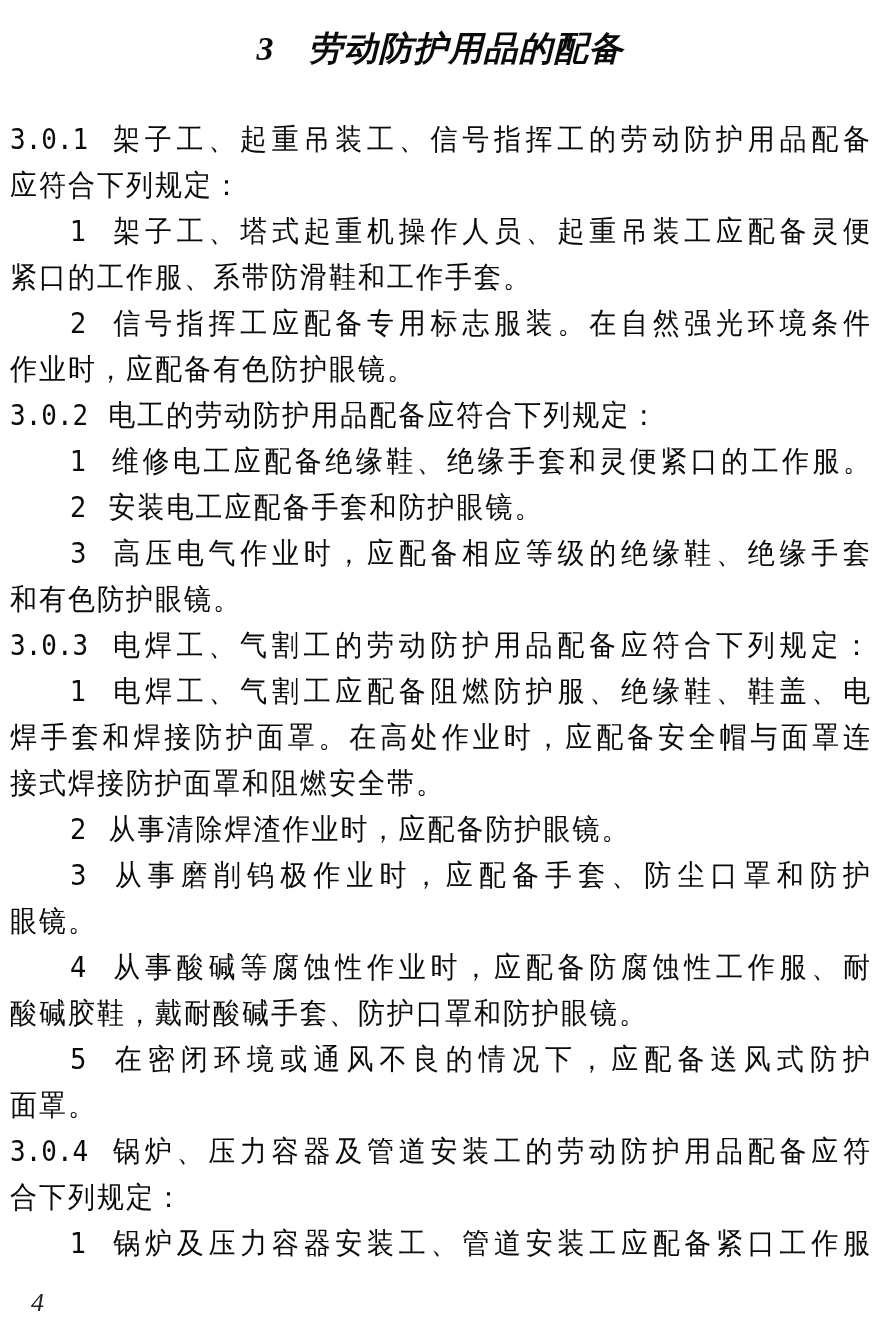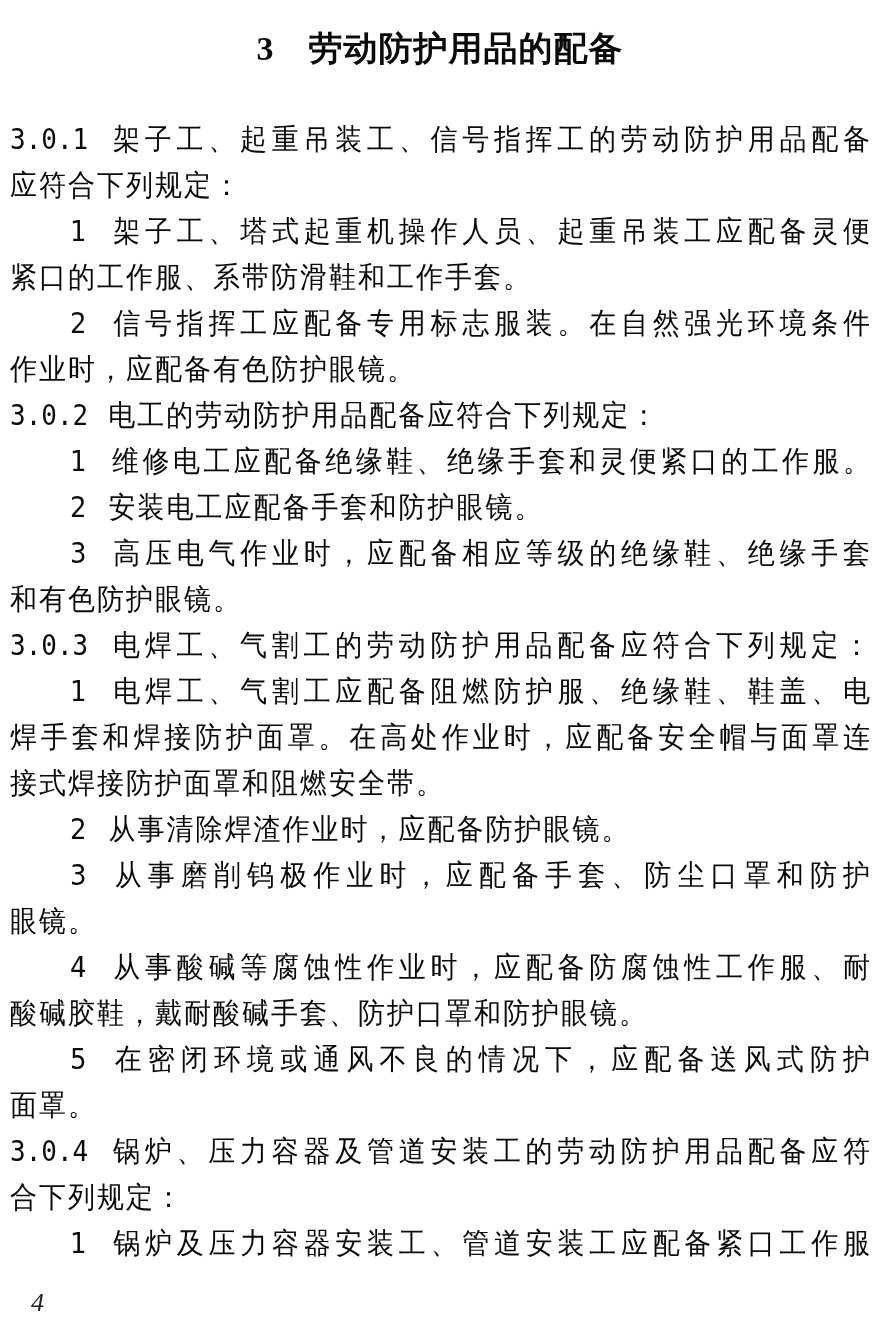--- a/index.html
+++ b/index.html
@@ -24,20 +24,21 @@
       position: absolute;
       top: 2px;
       left: 0;
       width: 880px;
       text-align: center;
       font-family: "DejaVu Serif", "Liberation Serif", serif;
       font-size: 34px;
       line-height: 46px;
       letter-spacing: 1px;
       white-space: nowrap;
+      font-style: italic;
     }
     .chapter-title .num {
       font-family: "Liberation Serif", "DejaVu Serif", serif;
       font-weight: bold;
       margin-right: 34px;
     }
     .body-text {
       position: absolute;
       left: 0;
       top: 116px;

